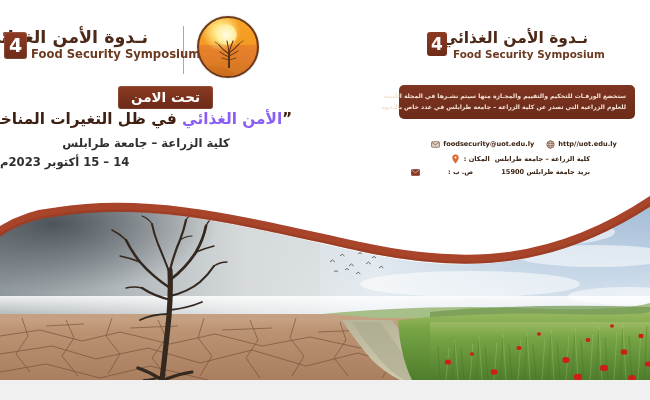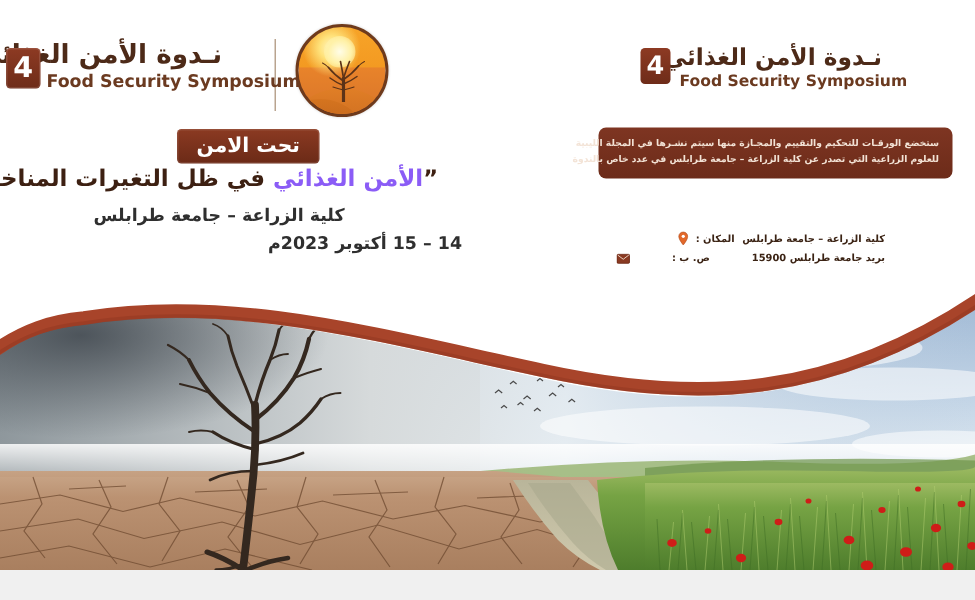--- a/index.html
+++ b/index.html
@@ -99,22 +99,22 @@
   }
   .slogan-main .hl{ color:#8b5cf6; }
   .slogan-main .q{ color:#3d2012; font-size:15px; }
   .venue-line{
     position:absolute; left:0; top:136px; width:292px;
     text-align:center; font-size:11.6px; font-weight:700; color:#2f2f2f;
     white-space:nowrap;
   }
   .date-line{
     position:absolute; left:0; top:155px; width:292px;
-    text-align:right; font-size:11.6px; font-weight:700; color:#2f2f2f;
-    white-space:nowrap; direction:rtl;margin-left:16px;
+    text-align:left; font-size:11.6px; font-weight:700; color:#2f2f2f;
+    white-space:nowrap; direction:rtl;
   }
 
   
   .right-pane{
     position:absolute; left:382px; top:0; width:268px; height:196px;
   }
   .r-logo-wrap{
     position:absolute; left:43px; top:30px; width:190px; height:46px;
   }
   .r-brand-ar{
@@ -399,20 +399,37 @@
       <div class="r-brand-ar">نـدوة الأمن الغذائي</div>
       <div class="r-brand-en">Food Security Symposium</div>
     </div>
 
     <div class="note-box">
       <div class="note-line">ستخضع الورقـات للتحكيم والتقييم والمجـازة منها سيتم نشـرها في المجلة الليبية</div>
       <div class="note-line">للعلوم الزراعية التي تصدر عن كلية الزراعة – جامعة طرابلس في عدد خاص بالندوة</div>
     </div>
 
 
+    <div class="contact-row">
+      <div class="contact-item">
+        <svg class="ico" viewBox="0 0 16 16">
+          <rect x="1" y="3" width="14" height="10" rx="1.6" fill="#ddd2c6" stroke="#6e3b22" stroke-width="1.1"></rect>
+          <path d="M2,4.4 L8,9 L14,4.4" fill="none" stroke="#6e3b22" stroke-width="1.1"></path>
+        </svg>
+        <span>foodsecurity@uot.edu.ly</span>
+      </div>
+      <div class="contact-item">
+        <svg class="ico" viewBox="0 0 16 16">
+          <circle cx="8" cy="8" r="6.6" fill="#ddd2c6" stroke="#6e3b22" stroke-width="1.1"></circle>
+          <ellipse cx="8" cy="8" rx="2.9" ry="6.6" fill="none" stroke="#6e3b22" stroke-width=".9"></ellipse>
+          <path d="M1.6,6 H14.4 M1.6,10 H14.4" stroke="#6e3b22" stroke-width=".9"></path>
+        </svg>
+        <span>http//uot.edu.ly</span>
+      </div>
+    </div>
 
     <div class="addr-line addr-1">
       <svg class="pin-ico" viewBox="0 0 12 16">
         <path d="M6,0.6 C3.1,0.6 0.9,2.8 0.9,5.6 C0.9,9.3 6,15.4 6,15.4 C6,15.4 11.1,9.3 11.1,5.6 C11.1,2.8 8.9,0.6 6,0.6 Z" fill="#e2682a" stroke="#b24d1d" stroke-width=".7"></path>
         <circle cx="6" cy="5.5" r="1.8" fill="#ffffff"></circle>
       </svg>
       <span>المكان :</span>
       <span>كلية الزراعة – جامعة طرابلس</span>
     </div>
 

